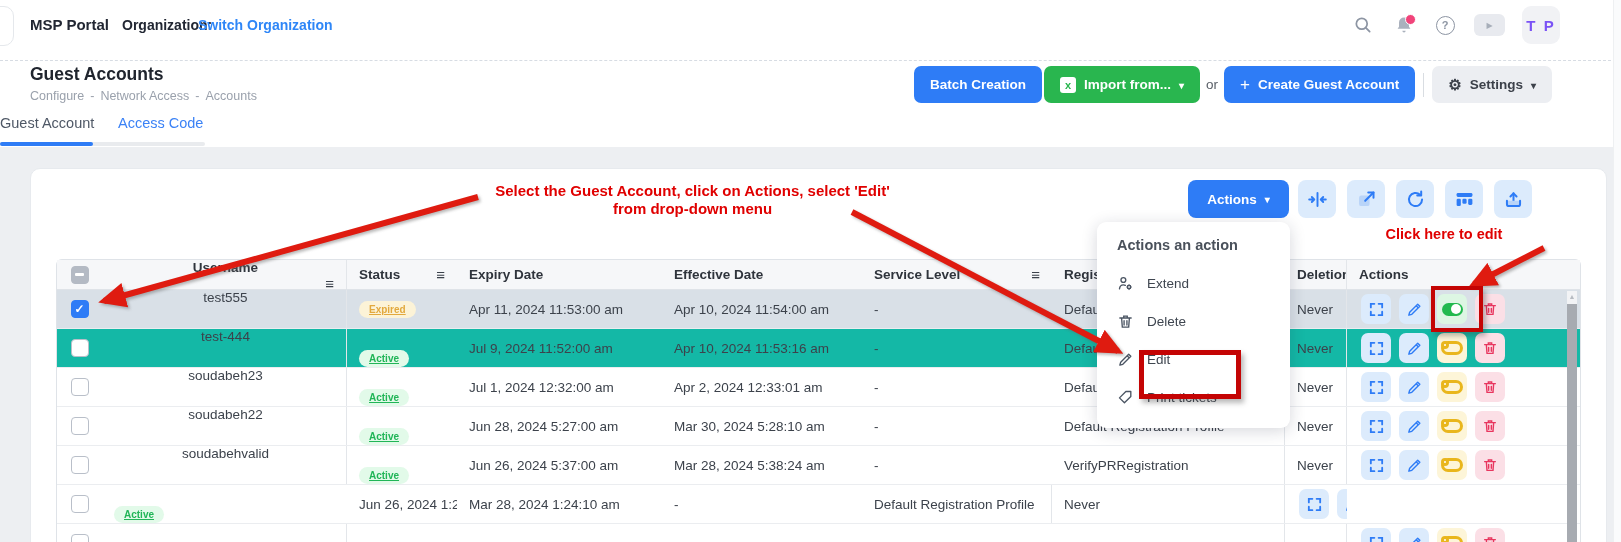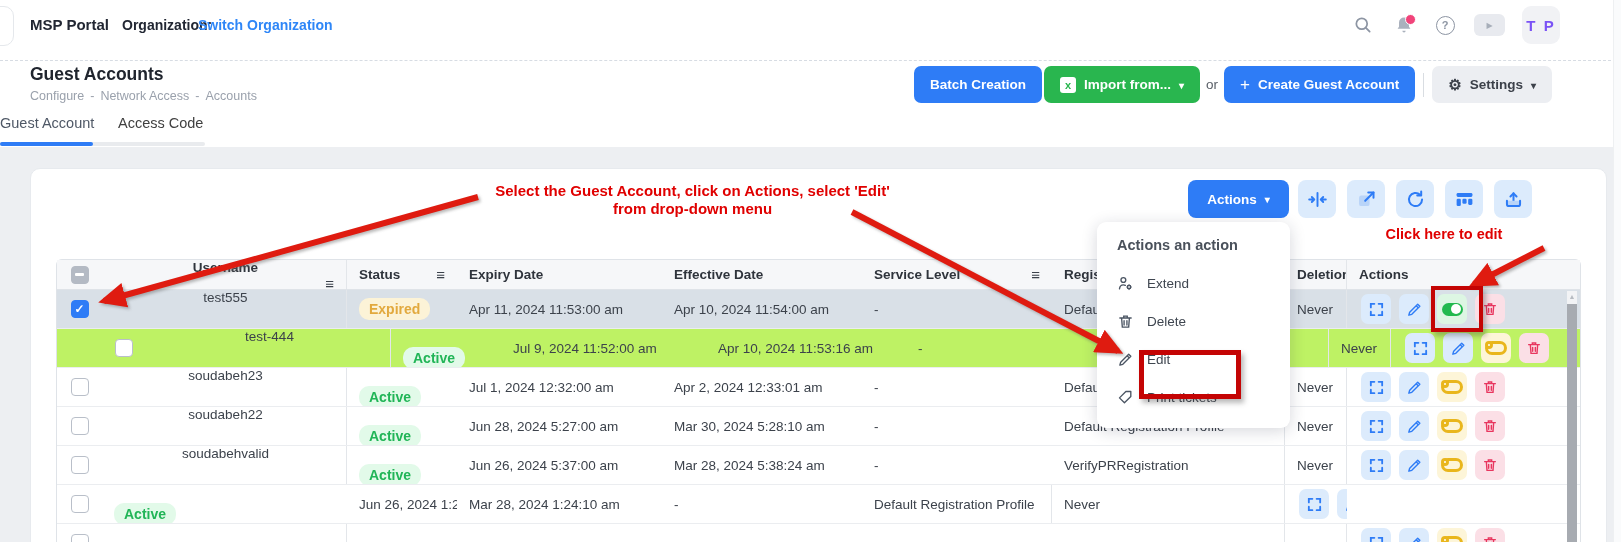--- a/index.html
+++ b/index.html
@@ -35,45 +35,45 @@
   .caret { font-size:10px; line-height:1; transform:translateY(1px); }
   .caret-dark { color:#3c414a; }
   .xls { width:16px; height:16px; background:#fff; border-radius:3px; color:#29b64f; font-size:11px; font-weight:700; display:flex; align-items:center; justify-content:center; }
   .plus { font-size:17px; font-weight:400; line-height:1; }
   .gearglyph { font-size:15px; color:#3c414a; line-height:1; }
 
   
   .tabs { position:relative; height:36px; background:#fff;padding-left:40px; }
   .tab { position:absolute; top:4px; font-size:14.5px; cursor:pointer; }
   .tab1 { left:0; color:#4f5866; }
-  .tab2 { left:118px; color:#404040; }
+  .tab2 { left:118px; color:#3b82f6; }
   .tabline-track { position:absolute; left:0; top:31px; width:205px; height:4px; background:#e9ebee; border-radius:2px; }
   .tabline-active { position:absolute; left:0; top:31px; width:93px; height:4px; background:#2e7cf6; border-radius:2px; z-index:1; }
 
   
   .content { position:absolute; left:0; top:147px; width:1621px; height:395px; background:#edeff2; }
   .card { position:absolute; left:30px; top:21px; width:1577px; height:420px; background:#fff; border:1px solid #e7eaee; border-radius:10px; }
 
   .actions-btn { position:absolute; left:1157px; top:11px; width:101px; height:38px; background:#2e7cf6; color:#fff; border-radius:8px; display:flex; align-items:center; justify-content:center; gap:8px; font-size:13.5px; font-weight:700; cursor:pointer; }
   .tool-btn { position:absolute; top:11px; width:38px; height:38px; background:#dcebfc; border-radius:8px; display:flex; align-items:center; justify-content:center; cursor:pointer; }
 
   
   .gtable { position:absolute; left:25px; top:90px; width:1525px; background:#fff; border:1px solid #dfe3e8; border-radius:6px; }
   .thead, .trow { display:grid; grid-template-columns:45px 245px 110px 205px 200px 190px 233px 62px 235px; align-items:stretch; }
   .thead { height:30px; background:#f6f7f9; border-bottom:1px solid #dfe3e8; }
   .trow { height:39px; background:#fff; border-bottom:1px solid #ebedf0; }
   .trow.sel { background:#d9e0e7; }
-  .trow.hov { background:#bef264;padding-left:44px; }
+  .trow.hov { background:#14b8a6; }
   .td, .th { display:flex; align-items:center; padding:0 12px; font-size:13.5px; color:#3c424b; overflow:hidden; white-space:nowrap; }
   .th { font-weight:700; color:#2f343c; font-size:13.5px; }
   .bdr { border-right:1px solid #e3e6ea; }
   .c-check { justify-content:center; padding:0; }
   .c-user { padding-left:15px;flex-direction:column; }
   .hmenu { margin-left:auto; font-size:15px; color:#3b414b; cursor:pointer; font-style:normal; }
-  .badge { font-size:14px; font-weight:700; padding:3px 10px; border-radius:10px; }
+  .badge { font-size:10px; font-weight:700; padding:3px 10px; border-radius:10px;text-decoration:underline; }
   .badge.expired { background:#fcf3d7; color:#e2a93e; }
   .badge.active  { background:#e2fae9; color:#21b557;margin-top:20px; }
 
   .cb { width:18px; height:18px; border:1.5px solid #b9bfc9; border-radius:4px; background:#fff; display:flex; align-items:center; justify-content:center; cursor:pointer; }
   .cb.on { background:#2e7cf6; border-color:#2e7cf6; color:#fff; font-size:12px; font-weight:700; }
   .cb.ind { background:#b4bac4; border-color:#b4bac4; }
   .cb .minusbar { width:9px; height:2.5px; background:#fff; border-radius:1px; display:block; }
   .chk { font-style:normal; }
 
   .c-actions { gap:8px; padding-left:14px; }

